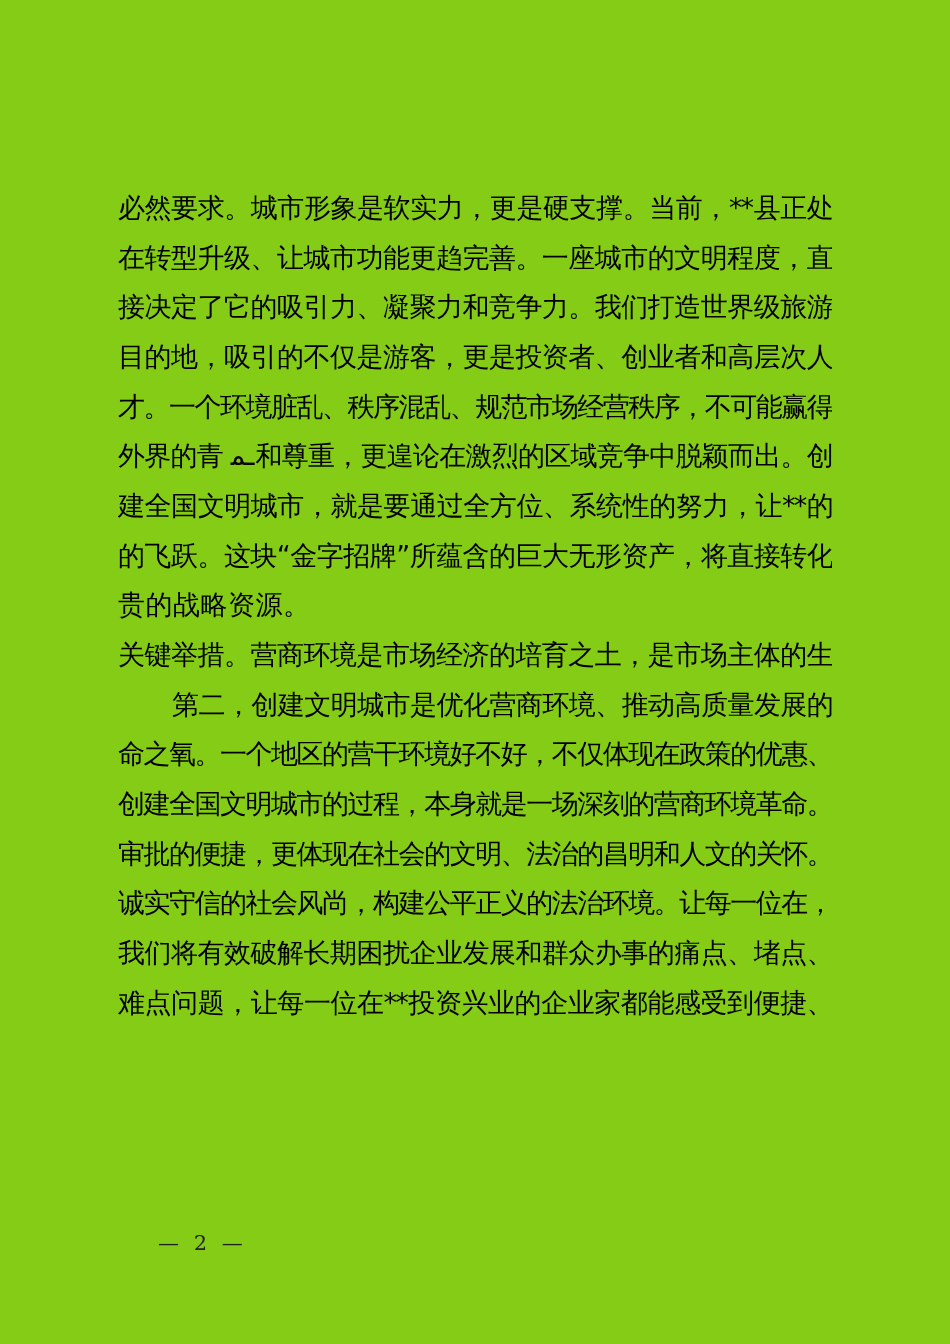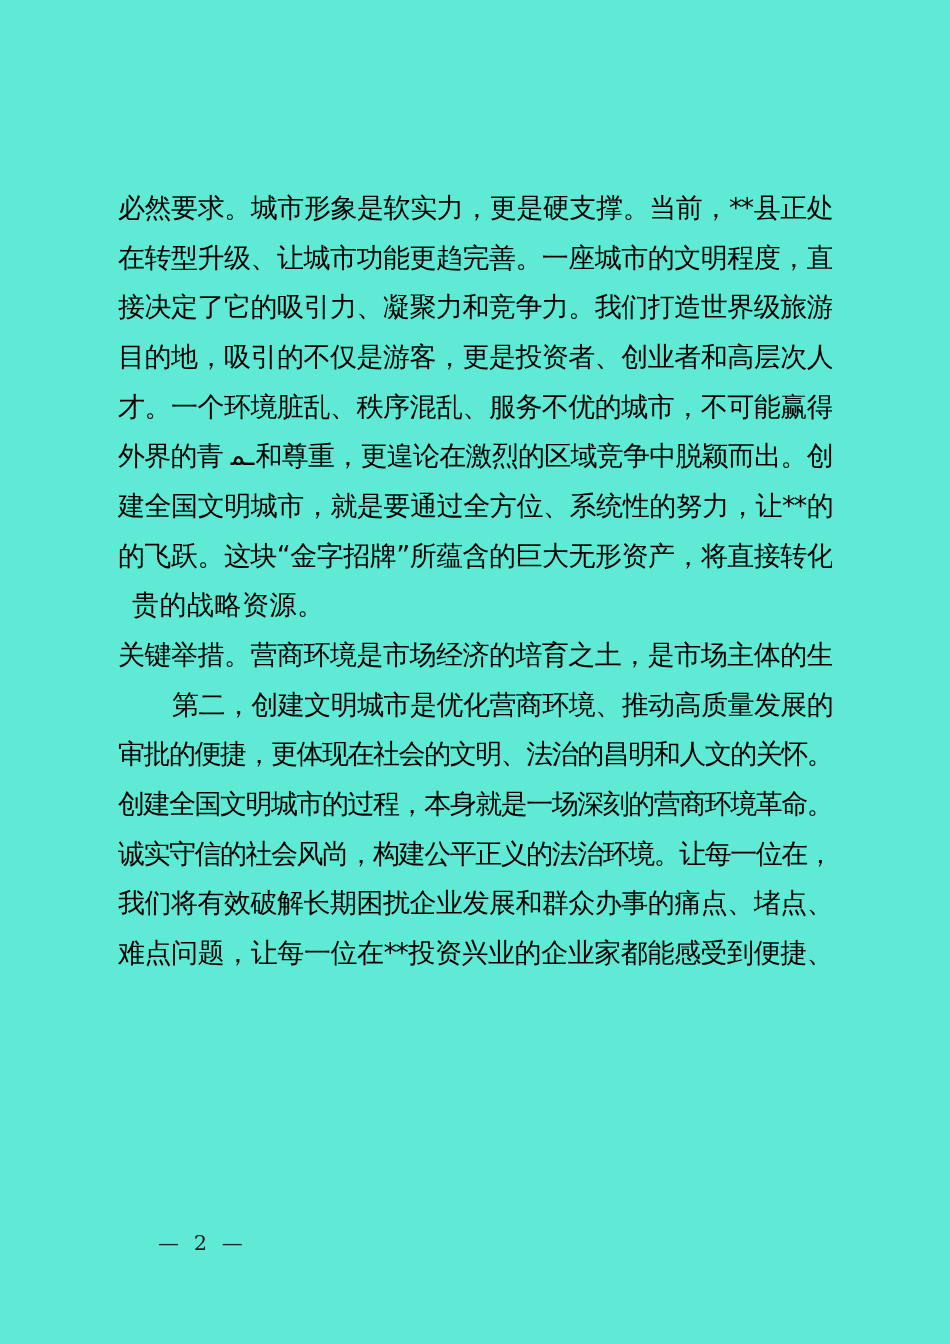--- a/index.html
+++ b/index.html
@@ -12,21 +12,21 @@
     height: 1344px;
     position: relative;
     overflow: hidden;
     font-family: "DejaVu Sans", sans-serif;
   }
   .page {
     position: absolute;
     left: 0; top: 0;
     width: 950px;
     height: 1344px;
-    background: #5eead4;
+    background: #84cc16;
   }
   .text-block {
     position: absolute;
     left: 118px;
     top: 183px;
     width: 714px;
   }
   .line {
     height: 49.66px;
     line-height: 49.66px;
@@ -35,21 +35,20 @@
     letter-spacing: -1.8px;
     text-align: justify;
     text-align-last: justify;
     overflow: hidden;
     white-space: normal;
   }
   .line.flush {
     text-align: left;
     text-align-last: left;
     letter-spacing: 0.5px;
-    margin-left: 14px;
   }
   .line.indent {
     text-indent: 54px;
   }
   .footer {
     position: absolute;
     left: 158px;
     top: 1231px;
     font-family: "DejaVu Serif", serif;
     font-size: 21px;
@@ -60,27 +59,28 @@
 </style>
 </head>
 <body>
 
 <div class="page">
   <div class="text-block">
     <div class="line">必然要求。城市形象是软实力，更是硬支撑。当前，**县正处</div>
     <div class="line">在转型升级、让城市功能更趋完善。一座城市的文明程度，直</div>
     <div class="line">接决定了它的吸引力、凝聚力和竞争力。我们打造世界级旅游</div>
     <div class="line">目的地，吸引的不仅是游客，更是投资者、创业者和高层次人</div>
-    <div class="line">才。一个环境脏乱、秩序混乱、服务不优的城市，不可能赢得</div>
+    <div class="line">才。一个环境脏乱、秩序混乱、规范市场经营秩序，不可能赢得</div>
     <div class="line">外界的青 ـﻤ和尊重，更遑论在激烈的区域竞争中脱颖而出。创</div>
     <div class="line">建全国文明城市，就是要通过全方位、系统性的努力，让**的</div>
     <div class="line">的飞跃。这块“金字招牌”所蕴含的巨大无形资产，将直接转化</div>
     <div class="line flush">贵的战略资源。</div>
     <div class="line">关键举措。营商环境是市场经济的培育之土，是市场主体的生</div>
     <div class="line indent">第二，创建文明城市是优化营商环境、推动高质量发展的</div>
+    <div class="line">命之氧。一个地区的营干环境好不好，不仅体现在政策的优惠、</div>
+    <div class="line">创建全国文明城市的过程，本身就是一场深刻的营商环境革命。</div>
     <div class="line">审批的便捷，更体现在社会的文明、法治的昌明和人文的关怀。</div>
-    <div class="line">创建全国文明城市的过程，本身就是一场深刻的营商环境革命。</div>
     <div class="line">诚实守信的社会风尚，构建公平正义的法治环境。让每一位在，</div>
     <div class="line">我们将有效破解长期困扰企业发展和群众办事的痛点、堵点、</div>
     <div class="line">难点问题，让每一位在**投资兴业的企业家都能感受到便捷、</div>
   </div>
   <div class="footer">— 2 —</div>
 </div>
 
 </body></html>

